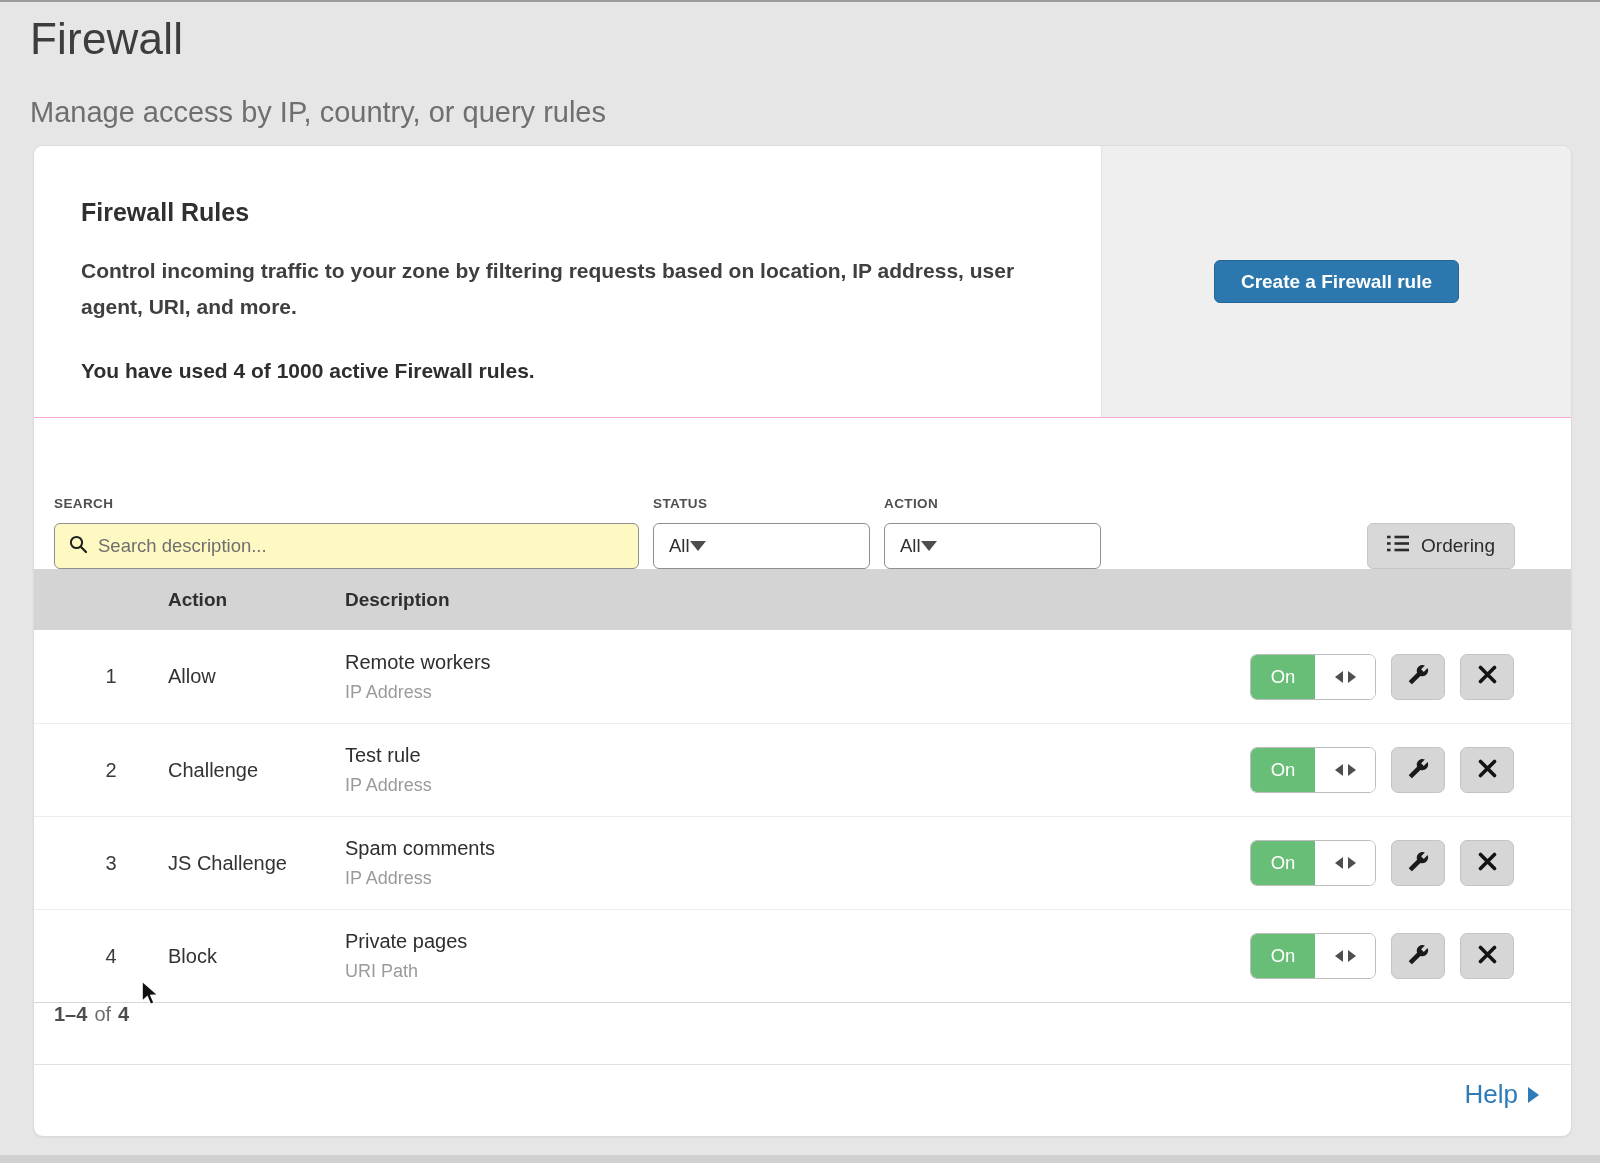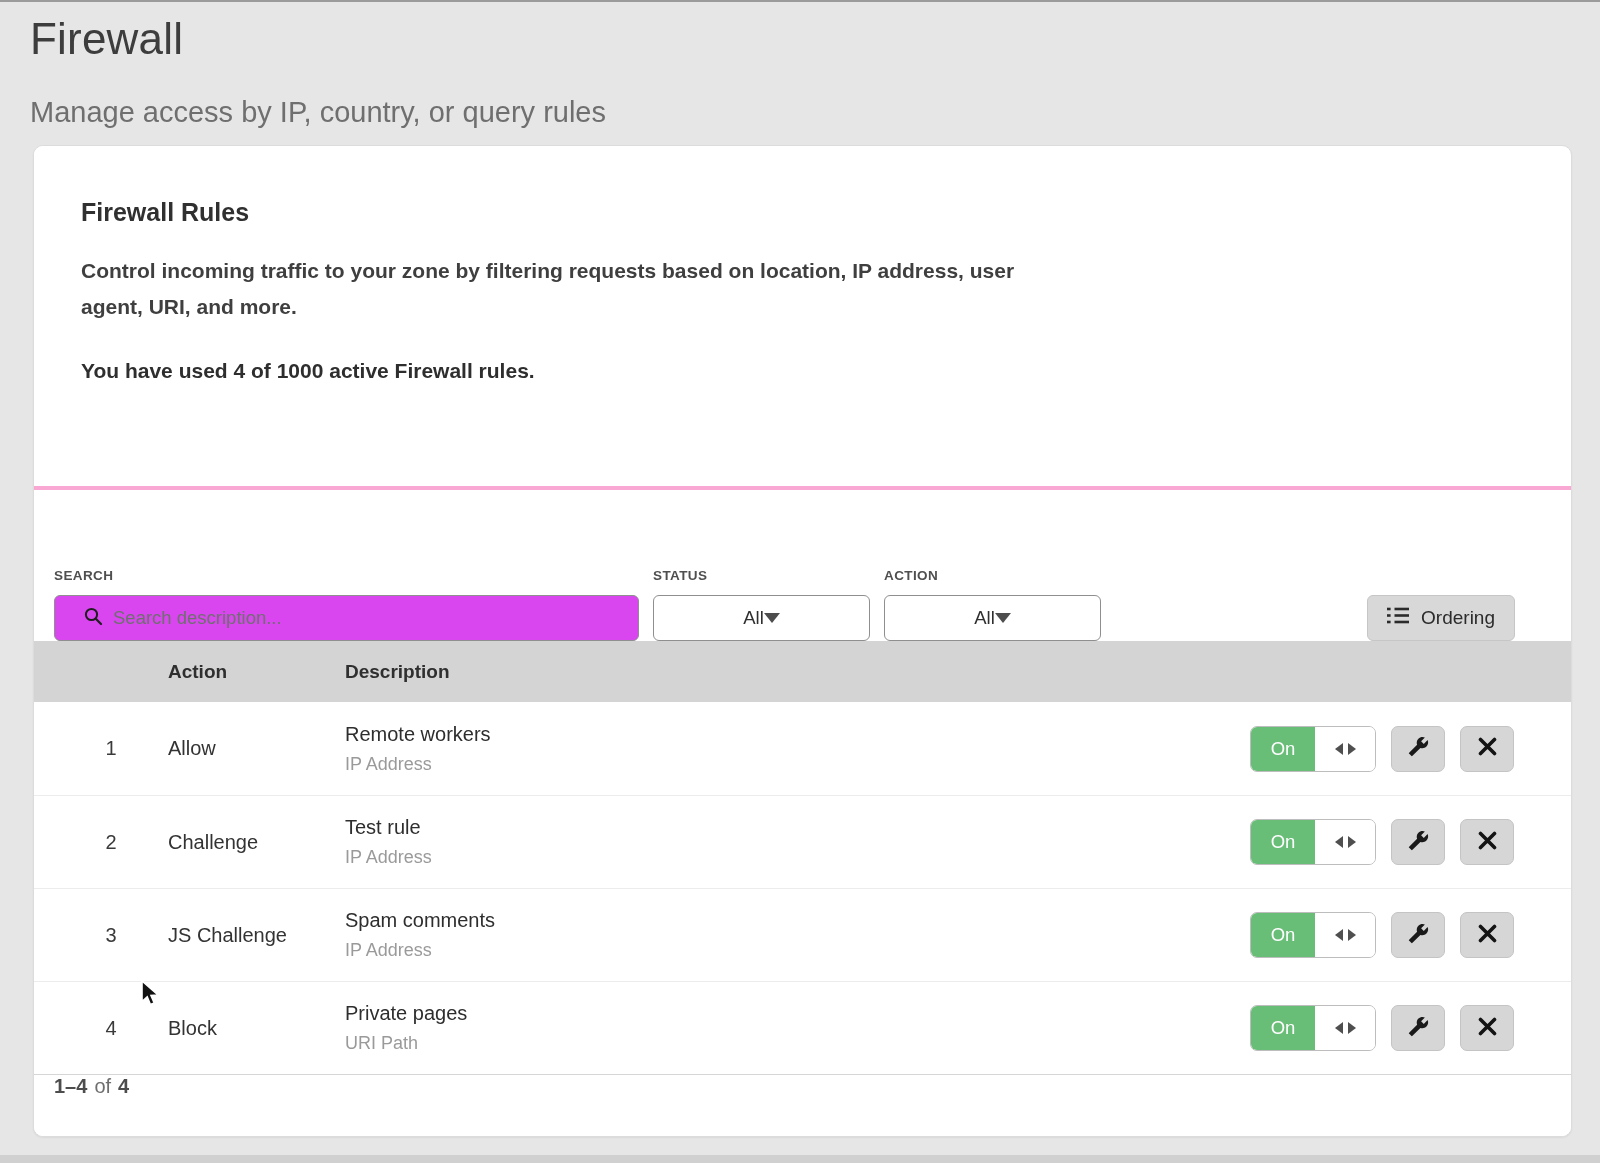--- a/index.html
+++ b/index.html
@@ -20,21 +20,21 @@
     left: 33px; top: 143px;
     width: 1539px; height: 992px;
     background: #ffffff;
     border-radius: 10px;
     border: 1px solid #dcdcdc;
     box-shadow: 0 1px 2px rgba(0,0,0,0.06);
     overflow: hidden;
   }
 
   
-  .intro { display: flex; height: 344px; border-bottom: 4px solid #f9a8d4; }
+  .intro { display: flex; height: 272px; border-bottom: 1px solid #f9a8d4; }
   .intro-left { width: 1067px; padding: 52px 60px 0 47px; background: #fff; }
   .intro-heading { font-size: 25px; font-weight: bold; color: #303030; }
   .intro-desc { font-size: 21px; color: #3f3f3f; line-height: 36px; margin-top: 26px; max-width: 950px; font-weight: bold; }
   .intro-usage { font-size: 21px; font-weight: bold; color: #2e2e2e; margin-top: 34px; }
   .intro-right {
     flex: 1; background: #efefef;
     display: flex; align-items: center; justify-content: center;
     border-left: 1px solid #e6e6e6;
   }
   .create-btn {
@@ -49,31 +49,31 @@
     cursor: pointer;
   }
 
   
   .filters { display: flex; align-items: flex-end; padding: 28px 56px 0 20px; height: 151px; }
   .field-group { display: flex; flex-direction: column; }
   .field-label { font-size: 13.5px; font-weight: bold; color: #4f4f4f; letter-spacing: 0.4px; margin-bottom: 12px; }
   .search-group { width: 585px; }
   .select-group { width: 217px; margin-left: 14px; }
   .input-wrap {
-    height: 46px; border: 1px solid #8f8f8f; border-radius: 6px; background: #d946ef;
-    display: flex; align-items: center; padding: 0 29px;
+    height: 46px; border: 1px solid #8f8f8f; border-radius: 6px; background: #fef9c3;
+    display: flex; align-items: center; padding: 0 14px;
   }
   .input-wrap input {
     border: none; outline: none; flex: 1; font-size: 18.5px; font-family: inherit;
     color: #333; margin-left: 10px; background: transparent;
   }
   .input-wrap input::placeholder { color: #6f6f6f; opacity: 1; }
   .select-box {
     height: 46px; border: 1px solid #8f8f8f; border-radius: 6px; background: #fff;
-    display: flex; align-items: center; justify-content: center;
+    display: flex; align-items: center; justify-content: flex-start;
     padding: 8px 15px; font-size: 18.5px; color: #2f2f2f; cursor: pointer;
   }
   .chevron-down {
     width: 0; height: 0;
     border-left: 8px solid transparent; border-right: 8px solid transparent;
     border-top: 10px solid #4d4d4d;
   }
   .ordering-btn {
     margin-left: auto; height: 46px;
     background: #d8d8d8; border: 1px solid #c6c6c6; border-radius: 6px;
@@ -136,20 +136,23 @@
   <div class="page-subtitle">Manage access by IP, country, or query rules</div>
 </div>
 
 <div class="card">
 
   <div class="intro">
     <div class="intro-left">
       <div class="intro-heading">Firewall Rules</div>
       <div class="intro-desc">Control incoming traffic to your zone by filtering requests based on location, IP address, user agent, URI, and more.</div>
       <div class="intro-usage">You have used 4 of 1000 active Firewall rules.</div>
+    </div>
+    <div class="intro-right">
+      <button class="create-btn">Create a Firewall rule</button>
     </div>
   </div>
 
   <div class="filters">
     <div class="field-group search-group">
       <div class="field-label">SEARCH</div>
       <div class="input-wrap">
         <span>
           <svg width="19" height="19" viewBox="0 0 19 19">
               <circle cx="7.5" cy="7.5" r="5.6" fill="none" stroke="#1f1f1f" stroke-width="2"></circle>

